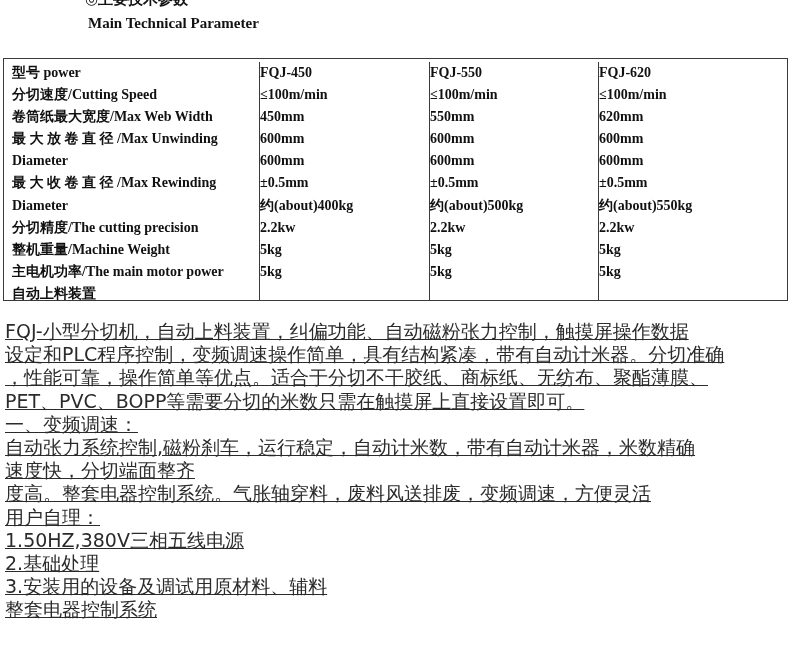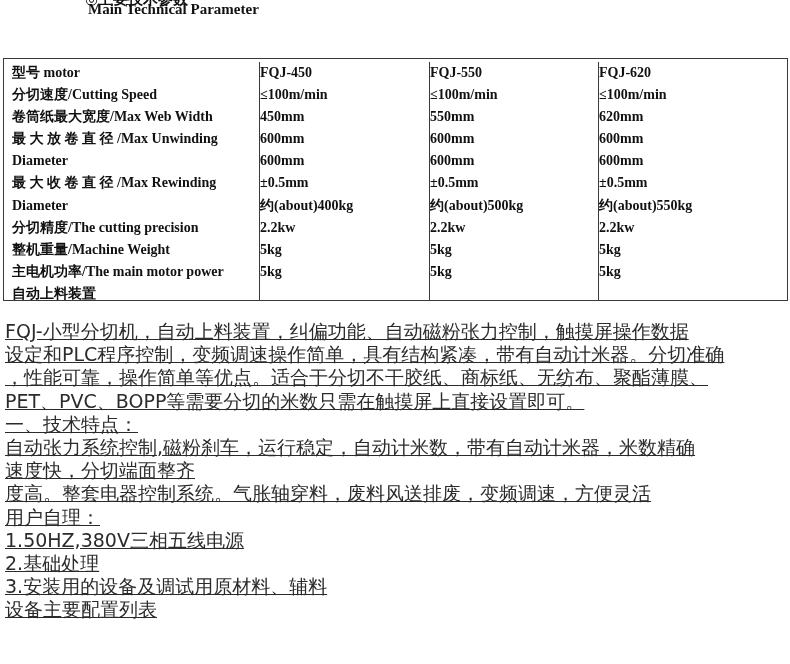--- a/index.html
+++ b/index.html
@@ -23,21 +23,21 @@
     font-family: "DejaVu Sans", sans-serif;
     font-weight: bold;
     font-size: 15px;
     line-height: 18px;
     color: #111111;
     white-space: nowrap;
   }
   .heading-en {
     position: absolute;
     left: 88px;
-    top: 1px;
+    top: 15px;
     font-family: "Liberation Serif", serif;
     font-weight: bold;
     font-size: 15px;
     color: #111111;
     white-space: nowrap;
   }
   .spec-table {
     position: absolute;
     left: 3px;
     top: 58px;
@@ -87,21 +87,21 @@
 </head>
 <body>
 
 <div class="page">
 
   <div class="heading-zh">◎主要技术参数</div>
   <div class="heading-en">Main Technical Parameter</div>
 
   <div class="spec-table">
     <div class="trow">
-      <div class="cell label">型号 motor</div>
+      <div class="cell label">型号 power</div>
       <div class="cell val">FQJ-450</div>
       <div class="cell val">FQJ-550</div>
       <div class="cell val">FQJ-620</div>
     </div>
     <div class="trow">
       <div class="cell label">分切速度/Cutting Speed</div>
       <div class="cell val">≤100m/min</div>
       <div class="cell val">≤100m/min</div>
       <div class="cell val">≤100m/min</div>
     </div>
@@ -159,24 +159,24 @@
       <div class="cell val"></div>
       <div class="cell val"></div>
     </div>
   </div>
 
   <div class="body-text">
     <div class="body-line">FQJ-小型分切机，自动上料装置，纠偏功能、自动磁粉张力控制，触摸屏操作数据</div>
     <div class="body-line">设定和PLC程序控制，变频调速操作简单，具有结构紧凑，带有自动计米器。分切准确</div>
     <div class="body-line">，性能可靠，操作简单等优点。适合于分切不干胶纸、商标纸、无纺布、聚酯薄膜、</div>
     <div class="body-line">PET、PVC、BOPP等需要分切的米数只需在触摸屏上直接设置即可。</div>
-    <div class="body-line">一、技术特点：</div>
+    <div class="body-line">一、变频调速：</div>
     <div class="body-line">自动张力系统控制,磁粉刹车，运行稳定，自动计米数，带有自动计米器，米数精确</div>
     <div class="body-line">速度快，分切端面整齐</div>
     <div class="body-line">度高。整套电器控制系统。气胀轴穿料，废料风送排废，变频调速，方便灵活</div>
     <div class="body-line">用户自理：</div>
     <div class="body-line">1.50HZ,380V三相五线电源</div>
     <div class="body-line">2.基础处理</div>
     <div class="body-line">3.安装用的设备及调试用原材料、辅料</div>
-    <div class="body-line">设备主要配置列表</div>
+    <div class="body-line">整套电器控制系统</div>
   </div>
 
 </div>
 
 </body></html>

